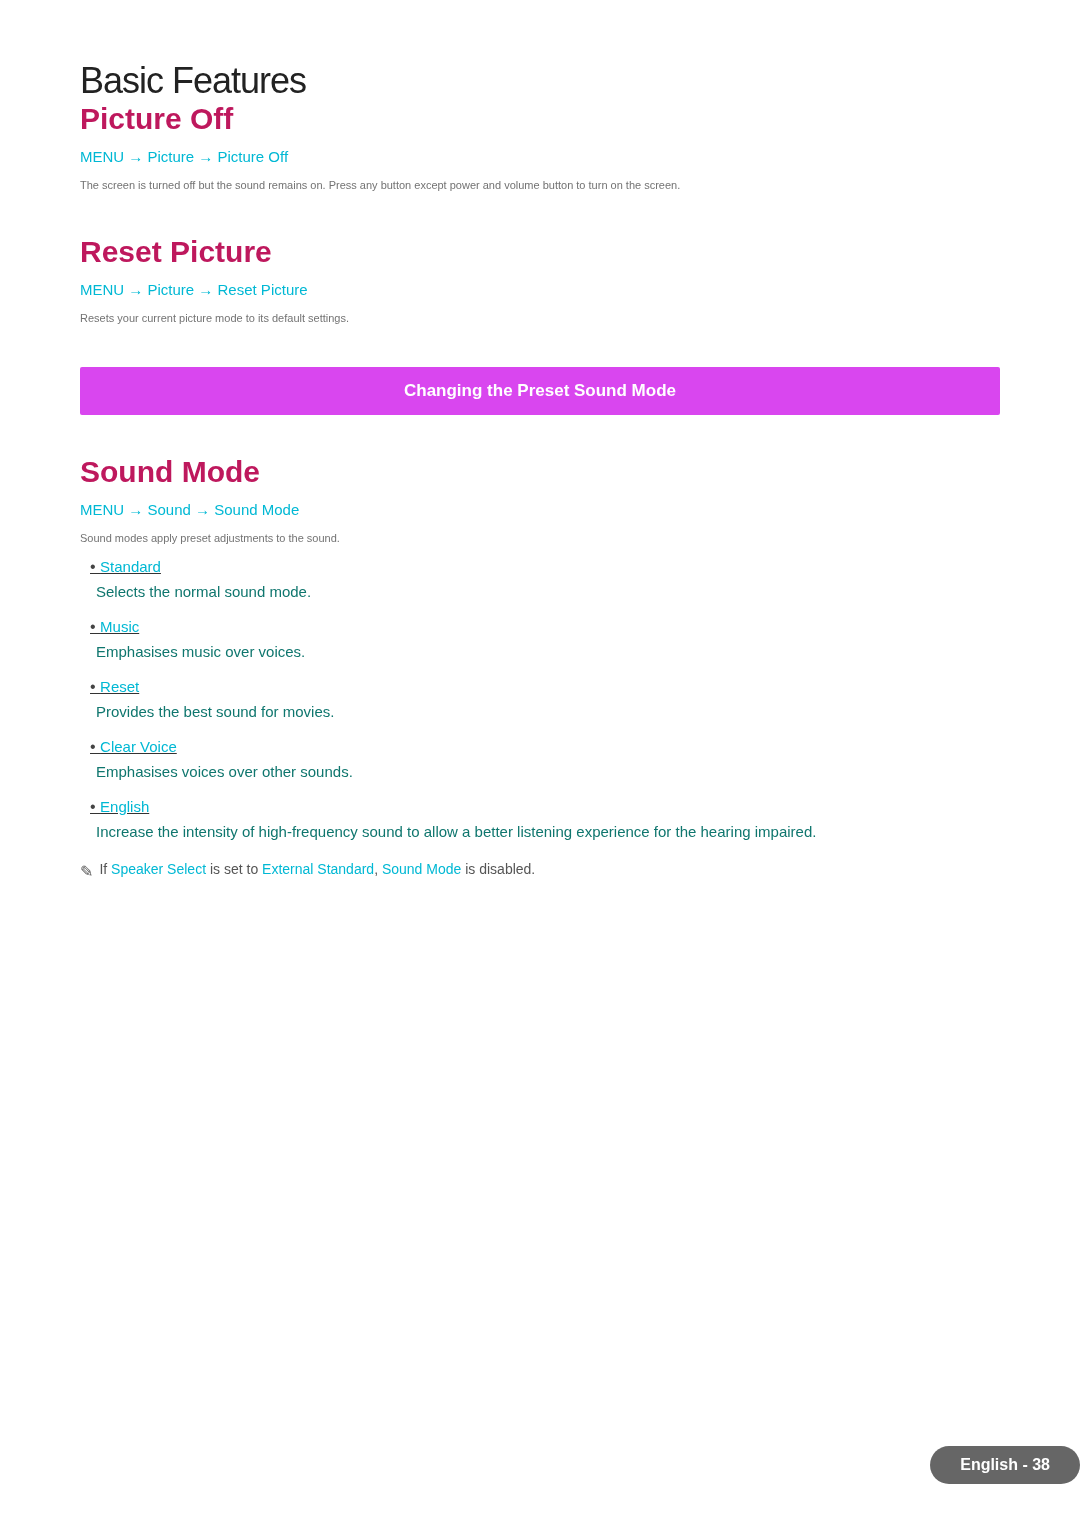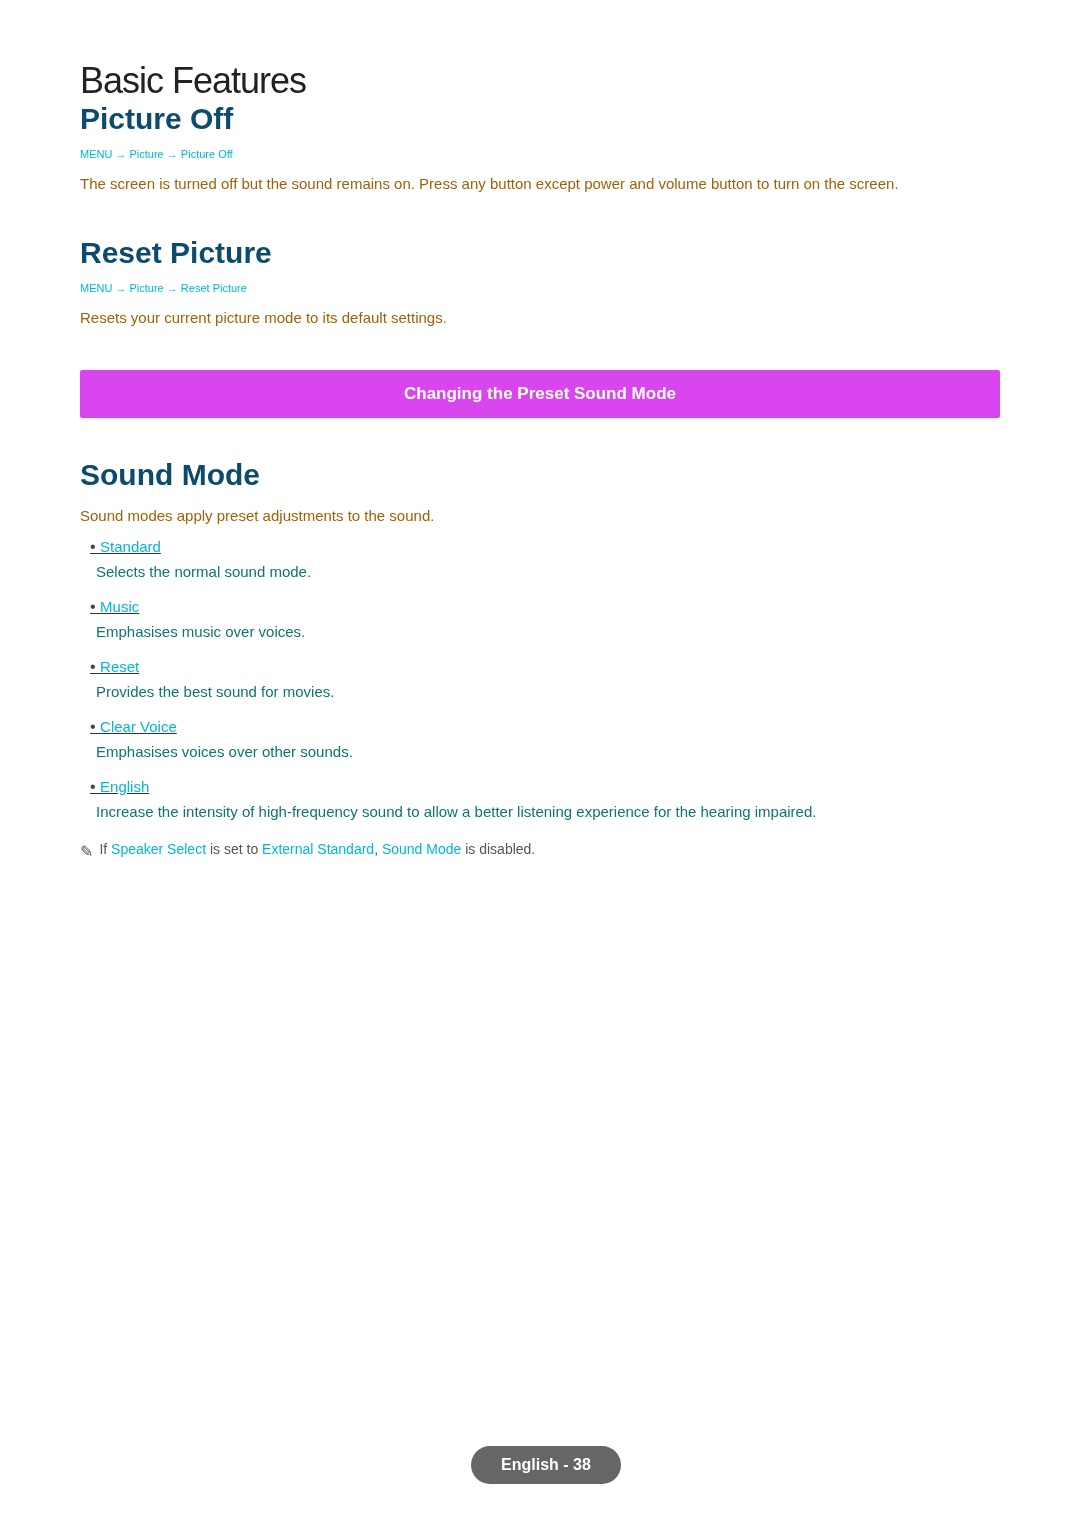--- a/index.html
+++ b/index.html
@@ -21,37 +21,37 @@
     .page-title {
       font-size: 36px;
       font-weight: 300;
       color: #222222;
       letter-spacing: -1px;
     }
 
     .section-heading {
       font-size: 30px;
       font-weight: bold;
-      color: #0c4a6e;
+      color: #be185d;
       margin-bottom: 12px;
     }
 
     .breadcrumb {
+      font-size: 15px;
+      color: #00b8d4;
+      margin-bottom: 12px;
+    }
+
+    .breadcrumb span {
+      color: #00b8d4;
+    }
+
+    .body-text {
       font-size: 11px;
-      color: #00b8d4;
-      margin-bottom: 12px;
-    }
-
-    .breadcrumb span {
-      color: #00b8d4;
-    }
-
-    .body-text {
-      font-size: 15px;
-      color: #a16207;
+      color: #737373;
       line-height: 1.6;
       margin-bottom: 10px;
     }
 
     .section {
       margin-bottom: 40px;
     }
 
     .banner {
       background: #d946ef;
@@ -114,21 +114,21 @@
     .note-text a, .note-text .link {
       color: #00b8d4;
     }
 
     .page-footer {
       position: absolute;
       bottom: 50px;
       left: 12px;
       right: 0;
       display: flex;
-      justify-content: center;
+      justify-content: flex-end;
     }
 
     .page-number-badge {
       background: #666666;
       color: #ffffff;
       font-size: 16px;
       font-weight: bold;
       padding: 10px 30px;
       border-radius: 25px;
     }
@@ -147,20 +147,27 @@
 <div class="section">
   <h2 class="section-heading">Reset Picture</h2>
   <div class="breadcrumb">MENU → Picture → Reset Picture</div>
   <p class="body-text">Resets your current picture mode to its default settings.</p>
 </div>
 
 <div class="banner">Changing the Preset Sound Mode</div>
 
 <div class="section">
   <h2 class="section-heading">Sound Mode</h2>
+  <div class="breadcrumb">
+    <span>MENU</span>
+    <span> → </span>
+    <span>Sound</span>
+    <span> → </span>
+    <span>Sound Mode</span>
+  </div>
   <p class="body-text">Sound modes apply preset adjustments to the sound.</p>
 
   <ul class="bullet-list">
     <li>
       <span class="bullet-item-link">Standard</span>
     </li>
   </ul>
   <p class="bullet-desc">Selects the normal sound mode.</p>
 
   <ul class="bullet-list">

